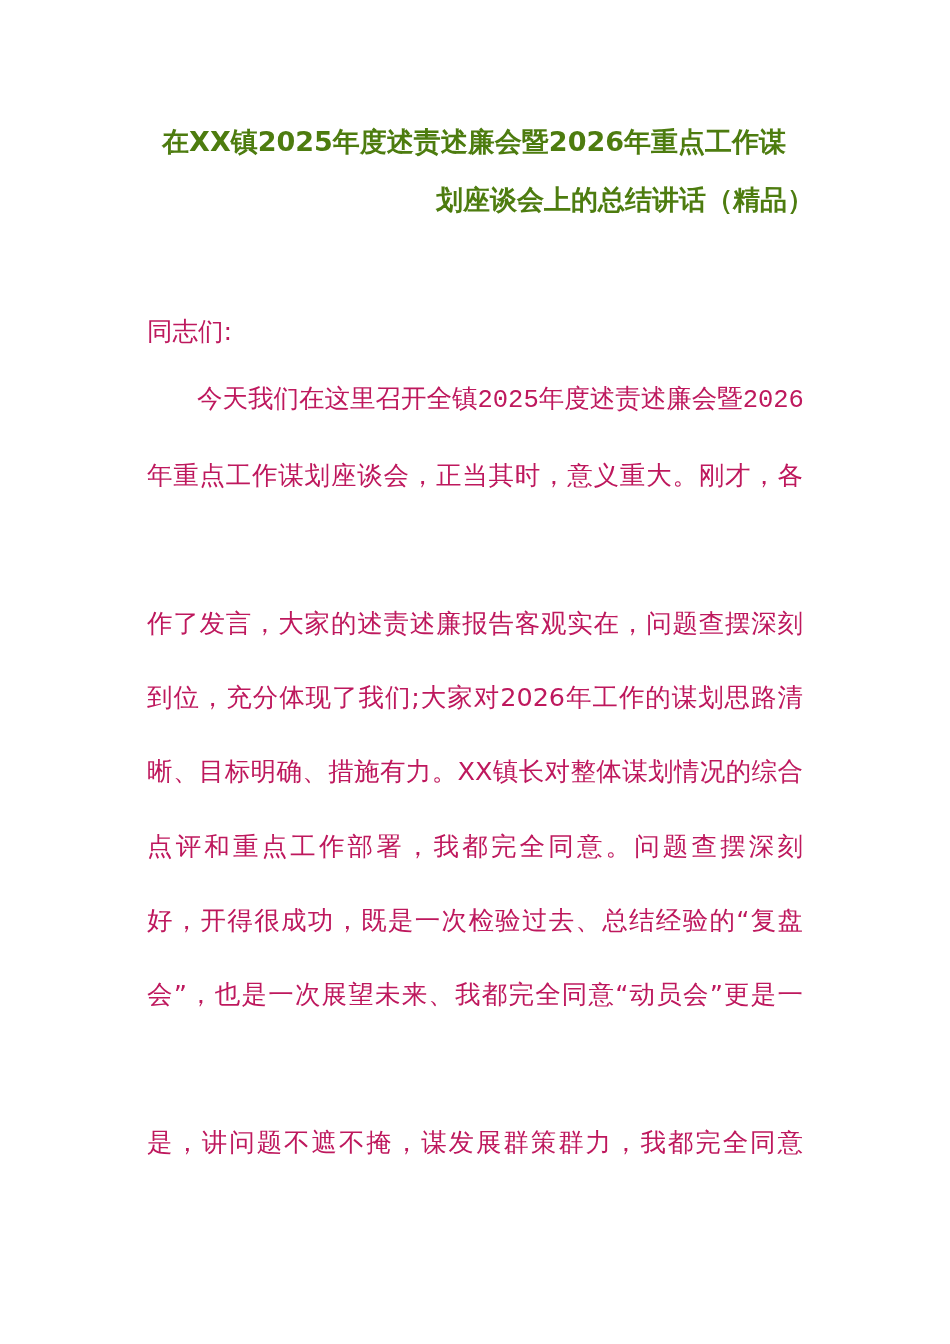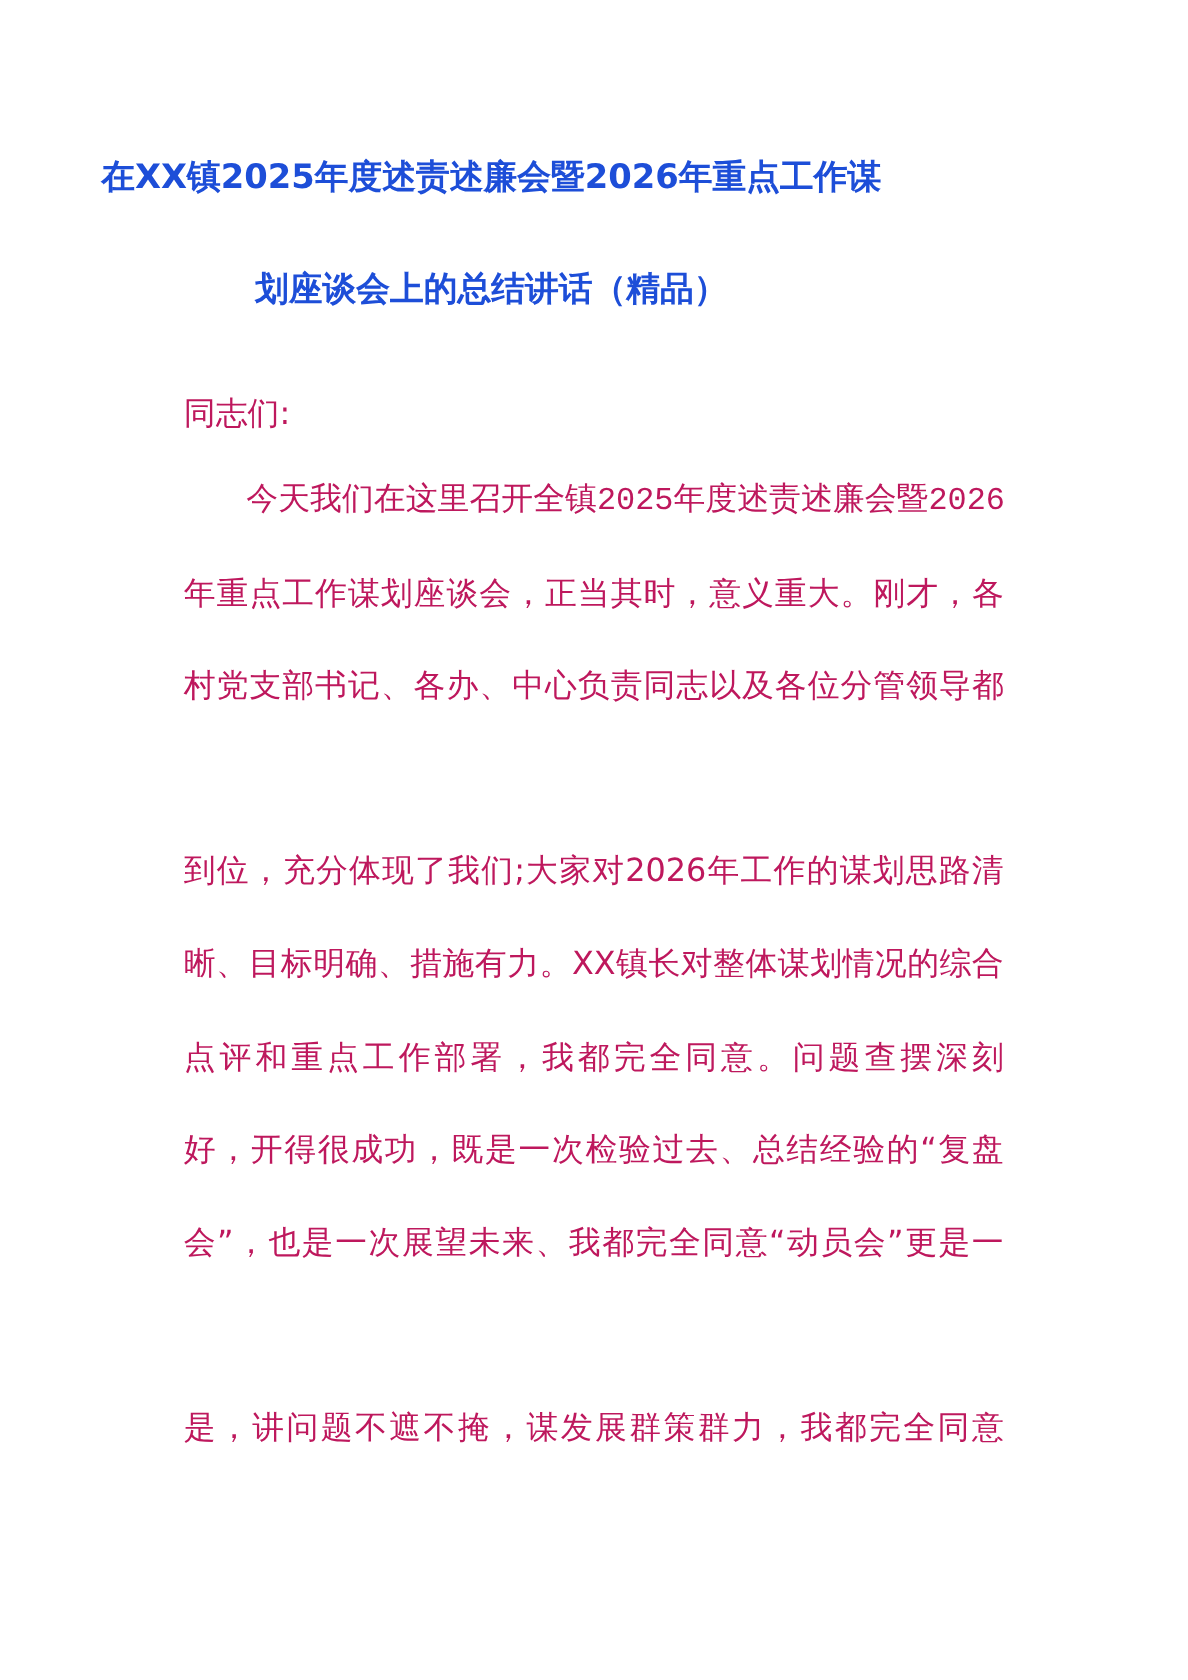--- a/index.html
+++ b/index.html
@@ -18,26 +18,26 @@
     .page {
       position: absolute;
       left: 0; top: 0;
       width: 950px; height: 1344px;
       background: #ffffff;
     }
     .title-line {
       position: absolute;
       left: 0;
       width: 786px;
-      text-align: center;
+      text-align: right;
       font-weight: bold;
       font-size: 27px;
       line-height: 40px;
       letter-spacing: 0px;
-      color: #1d4ed8;
+      color: #4d7c0f;
       white-space: nowrap;
     }
     .body-line {
       position: absolute;
       left: 147px;
       width: 656px;
       font-size: 25.5px;
       line-height: 40px;
       color: #be185d;
       white-space: nowrap;
@@ -53,27 +53,27 @@
       text-align: left;
       text-align-last: left;
     }
   </style>
 </head>
 <body>
 
 <div class="page">
 
   <div class="title-line" style="top:122px;">在XX镇2025年度述责述廉会暨2026年重点工作谋</div>
-  <div class="title-line" style="top:212px;">划座谈会上的总结讲话（精品）</div>
+  <div class="title-line" style="top:180px;padding-left:28px;">划座谈会上的总结讲话（精品）</div>
 
   <div class="body-line no-justify" style="top:311px;">同志们:</div>
 
   <div class="body-line indent" style="top:381px;">今天我们在这里召开全镇2025年度述责述廉会暨2026</div>
   <div class="body-line" style="top:455px;">年重点工作谋划座谈会，正当其时，意义重大。刚才，各</div>
-  <div class="body-line" style="top:529px;">村党支部书记、各办、中心负责同志以及各位分管领导都</div>
+  <div class="body-line" style="top:603px;">作了发言，大家的述责述廉报告客观实在，问题查摆深刻</div>
   <div class="body-line" style="top:677px;">到位，充分体现了我们;大家对2026年工作的谋划思路清</div>
   <div class="body-line" style="top:751px;">晰、目标明确、措施有力。XX镇长对整体谋划情况的综合</div>
   <div class="body-line" style="top:826px;">点评和重点工作部署，我都完全同意。问题查摆深刻</div>
   <div class="body-line" style="top:900px;">好，开得很成功，既是一次检验过去、总结经验的“复盘</div>
   <div class="body-line" style="top:974px;">会”，也是一次展望未来、我都完全同意“动员会”更是一</div>
   <div class="body-line" style="top:1122px;">是，讲问题不遮不掩，谋发展群策群力，我都完全同意</div>
 
 </div>
 
 </body></html>

